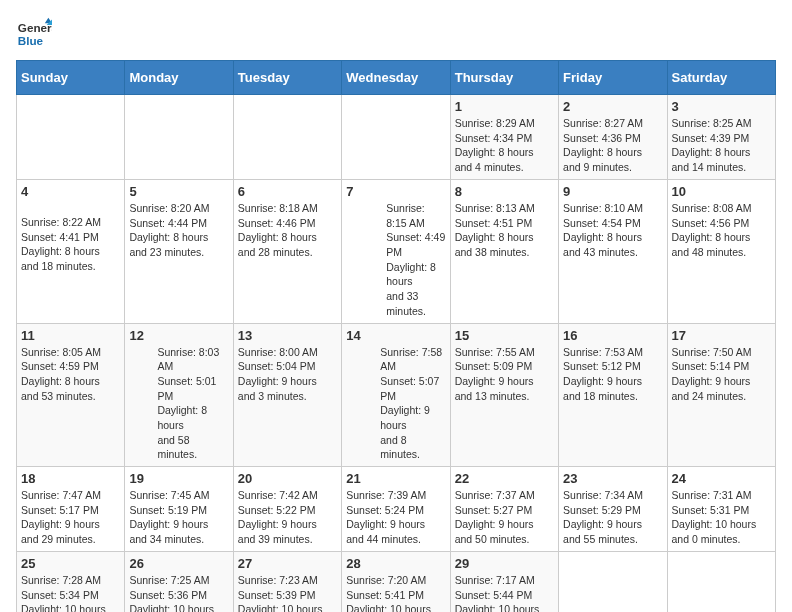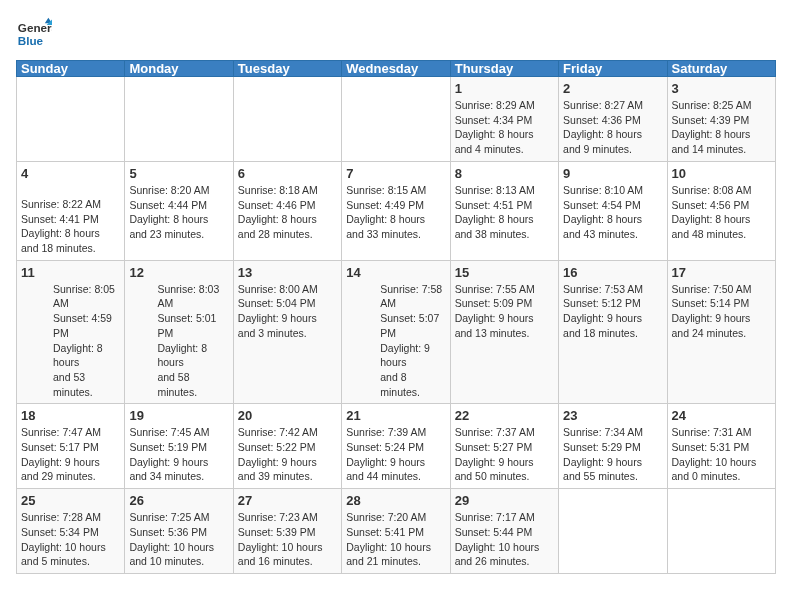--- a/index.html
+++ b/index.html
@@ -36,21 +36,21 @@
       color: #555;
     }
     table {
       width: 100%;
       border-collapse: collapse;
       font-size: 11px;
     }
     thead tr th {
       background-color: #3a7fc1;
       color: #fff;
-      padding: 0 4px;
+      padding: 9px 4px;
       text-align: left;
       font-size: 13px;
       font-weight: bold;
       border: 1px solid #2a6faa;
     }
     tbody tr td {
       border: 1px solid #ccc;
       vertical-align: top;
       padding: 4px;
       width: 14.28%;
@@ -152,21 +152,21 @@
         </td>
         <td>
           <span class="day-num">6</span>
           <div class="day-info" style="white-space: pre-line;">Sunrise: 8:18 AM
 Sunset: 4:46 PM
 Daylight: 8 hours
 and 28 minutes.</div>
         </td>
         <td>
           <span class="day-num">7</span>
-          <div class="day-info" style="white-space: pre-line;">Sunrise: 8:15 AM
+          <div class="day-info" style="white-space: pre-line; margin-left: 40px;">Sunrise: 8:15 AM
 Sunset: 4:49 PM
 Daylight: 8 hours
 and 33 minutes.</div>
         </td>
         <td>
           <span class="day-num">8</span>
           <div class="day-info" style="white-space: pre-line;">Sunrise: 8:13 AM
 Sunset: 4:51 PM
 Daylight: 8 hours
 and 38 minutes.</div>
@@ -182,21 +182,21 @@
           <span class="day-num">10</span>
           <div class="day-info" style="white-space: pre-line;">Sunrise: 8:08 AM
 Sunset: 4:56 PM
 Daylight: 8 hours
 and 48 minutes.</div>
         </td>
       </tr>
       <tr>
         <td>
           <span class="day-num">11</span>
-          <div class="day-info" style="white-space: pre-line; margin-left: 32px;">Sunrise: 8:05 AM
+          <div class="day-info" style="white-space: pre-line;">Sunrise: 8:05 AM
 Sunset: 4:59 PM
 Daylight: 8 hours
 and 53 minutes.</div>
         </td>
         <td>
           <span class="day-num">12</span>
           <div class="day-info" style="white-space: pre-line; margin-left: 28px;">Sunrise: 8:03 AM
 Sunset: 5:01 PM
 Daylight: 8 hours
 and 58 minutes.</div>

